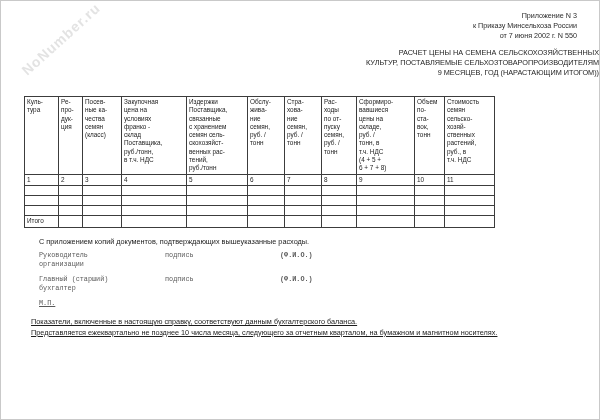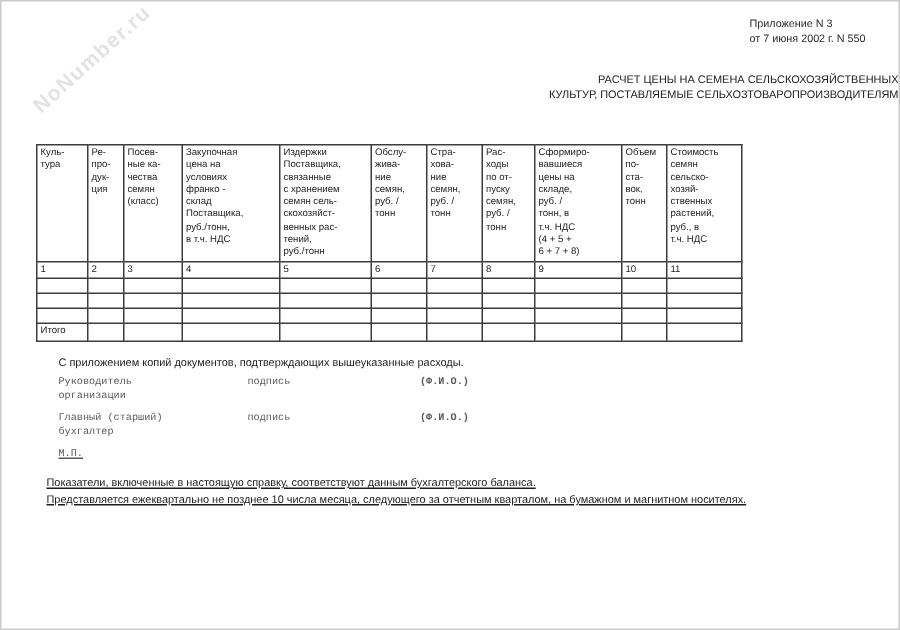--- a/index.html
+++ b/index.html
@@ -15,21 +15,21 @@
   .watermark {
     position:absolute; left:-10px; top:30px; width:140px;
     text-align:center;
     transform:rotate(-42deg);
     font-size:14px; font-weight:bold; letter-spacing:1px;
     color:#e3e3e3;
     user-select:none;
   }
   .doc-header {
     position:absolute; top:10px; right:22px;
-    text-align:left; font-size:7.2px; line-height:10px; color:#2a2a2a;margin-left:24px;
+    text-align:right; font-size:7.2px; line-height:10px; color:#2a2a2a;margin-left:24px;
   }
   .doc-title {
     position:absolute; top:47px; left:0; right:0;
     text-align:right; font-size:7.3px; line-height:10px; color:#1c1c1c;
   }
   .table-wrap { position:absolute; left:23px; top:95px; }
   table { border-collapse:collapse; table-layout:fixed; width:470px; }
   th, td {
     border:1px solid #3c3c3c;
     padding:1px 2px;
@@ -63,26 +63,28 @@
     font-size:7.3px; line-height:10.5px; color:#1c1c1c;text-decoration:underline;
   }
 </style>
 </head>
 <body>
 
 <div class="watermark">NoNumber.ru</div>
 
 <div class="doc-header">
   <div>Приложение N 3</div>
+  <div>к Приказу Минсельхоза России</div>
   <div>от 7 июня 2002 г. N 550</div>
 </div>
 
 <div class="doc-title">
   <div>РАСЧЕТ ЦЕНЫ НА СЕМЕНА СЕЛЬСКОХОЗЯЙСТВЕННЫХ</div>
   <div>КУЛЬТУР, ПОСТАВЛЯЕМЫЕ СЕЛЬХОЗТОВАРОПРОИЗВОДИТЕЛЯМ</div>
+  <div>9 МЕСЯЦЕВ, ГОД (НАРАСТАЮЩИМ ИТОГОМ))</div>
 </div>
 
 <div class="table-wrap">
 <table>
   <colgroup>
     <col class="c1">
         <col class="c2">
         <col class="c3">
         <col class="c4">
         <col class="c5">

